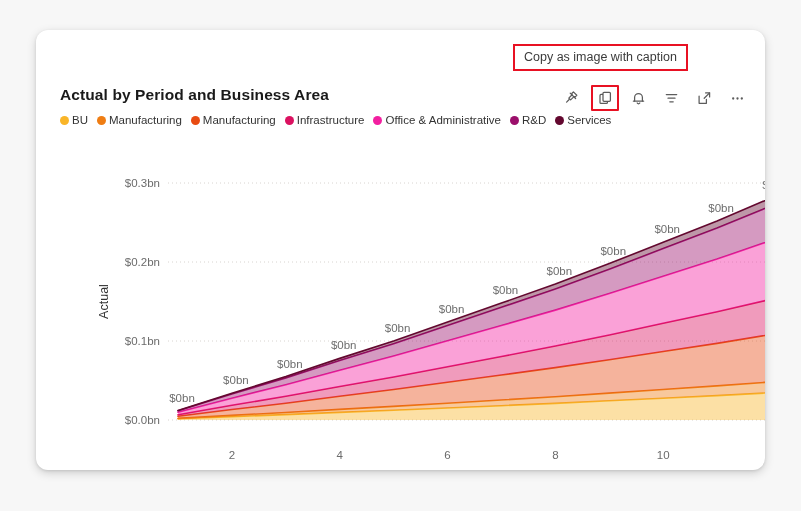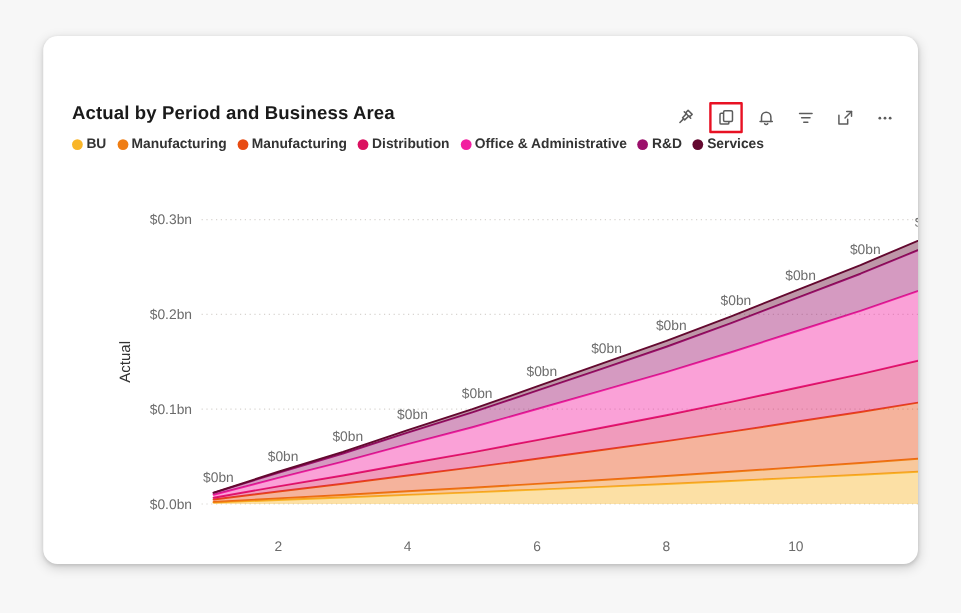--- a/index.html
+++ b/index.html
@@ -30,21 +30,21 @@
   .legend{
     position:absolute;left:24px;top:84px;
     display:flex;align-items:center;
     white-space:nowrap;
   }
   .legend-item{display:flex;align-items:center;margin-right:9px;}
   .legend-dot{
     width:9px;height:9px;border-radius:50%;
     margin-right:3px;flex:none;
   }
-  .legend-label{font-size:11.5px;color:#333;font-weight:bold;}
+  .legend-label{font-size:11.5px;color:#333;}
 
   
   .toolbar{
     position:absolute;right:18px;top:58px;
     display:flex;align-items:center;gap:13px;
   }
   .tb-btn{
     width:20px;height:20px;
     display:flex;align-items:center;justify-content:center;
     position:relative;cursor:pointer;
@@ -117,21 +117,21 @@
         <div class="legend-item">
           <span class="legend-dot" style="background: rgb(239, 125, 19);"></span>
           <span class="legend-label">Manufacturing</span>
         </div>
         <div class="legend-item">
           <span class="legend-dot" style="background: rgb(232, 75, 18);"></span>
           <span class="legend-label">Manufacturing</span>
         </div>
         <div class="legend-item">
           <span class="legend-dot" style="background: rgb(219, 17, 96);"></span>
-          <span class="legend-label">Distribution</span>
+          <span class="legend-label">Infrastructure</span>
         </div>
         <div class="legend-item">
           <span class="legend-dot" style="background: rgb(242, 31, 160);"></span>
           <span class="legend-label">Office &amp; Administrative</span>
         </div>
         <div class="legend-item">
           <span class="legend-dot" style="background: rgb(155, 15, 107);"></span>
           <span class="legend-label">R&amp;D</span>
         </div>
         <div class="legend-item">
@@ -237,15 +237,18 @@
           <text x="411.54545454545456" y="319" text-anchor="middle" class="axis-text">6</text>
           <text x="519.3636363636364" y="319" text-anchor="middle" class="axis-text">8</text>
           <text x="627.1818181818182" y="319" text-anchor="middle" class="axis-text">10</text>
           <text x="735" y="319" text-anchor="middle" class="axis-text">12</text>
           <text x="438.5" y="347" text-anchor="middle" class="axis-title">Period</text>
           <text x="0" y="0" text-anchor="middle" class="axis-title" transform="translate(72,161.5) rotate(-90)">Actual</text>
         </svg>
     </div>
   </div>
 
+  <div class="callout">
+    <span>Copy as image with caption</span>
+  </div>
   <div class="callout-arrow"></div>
 
 </div>
 
 </body></html>

